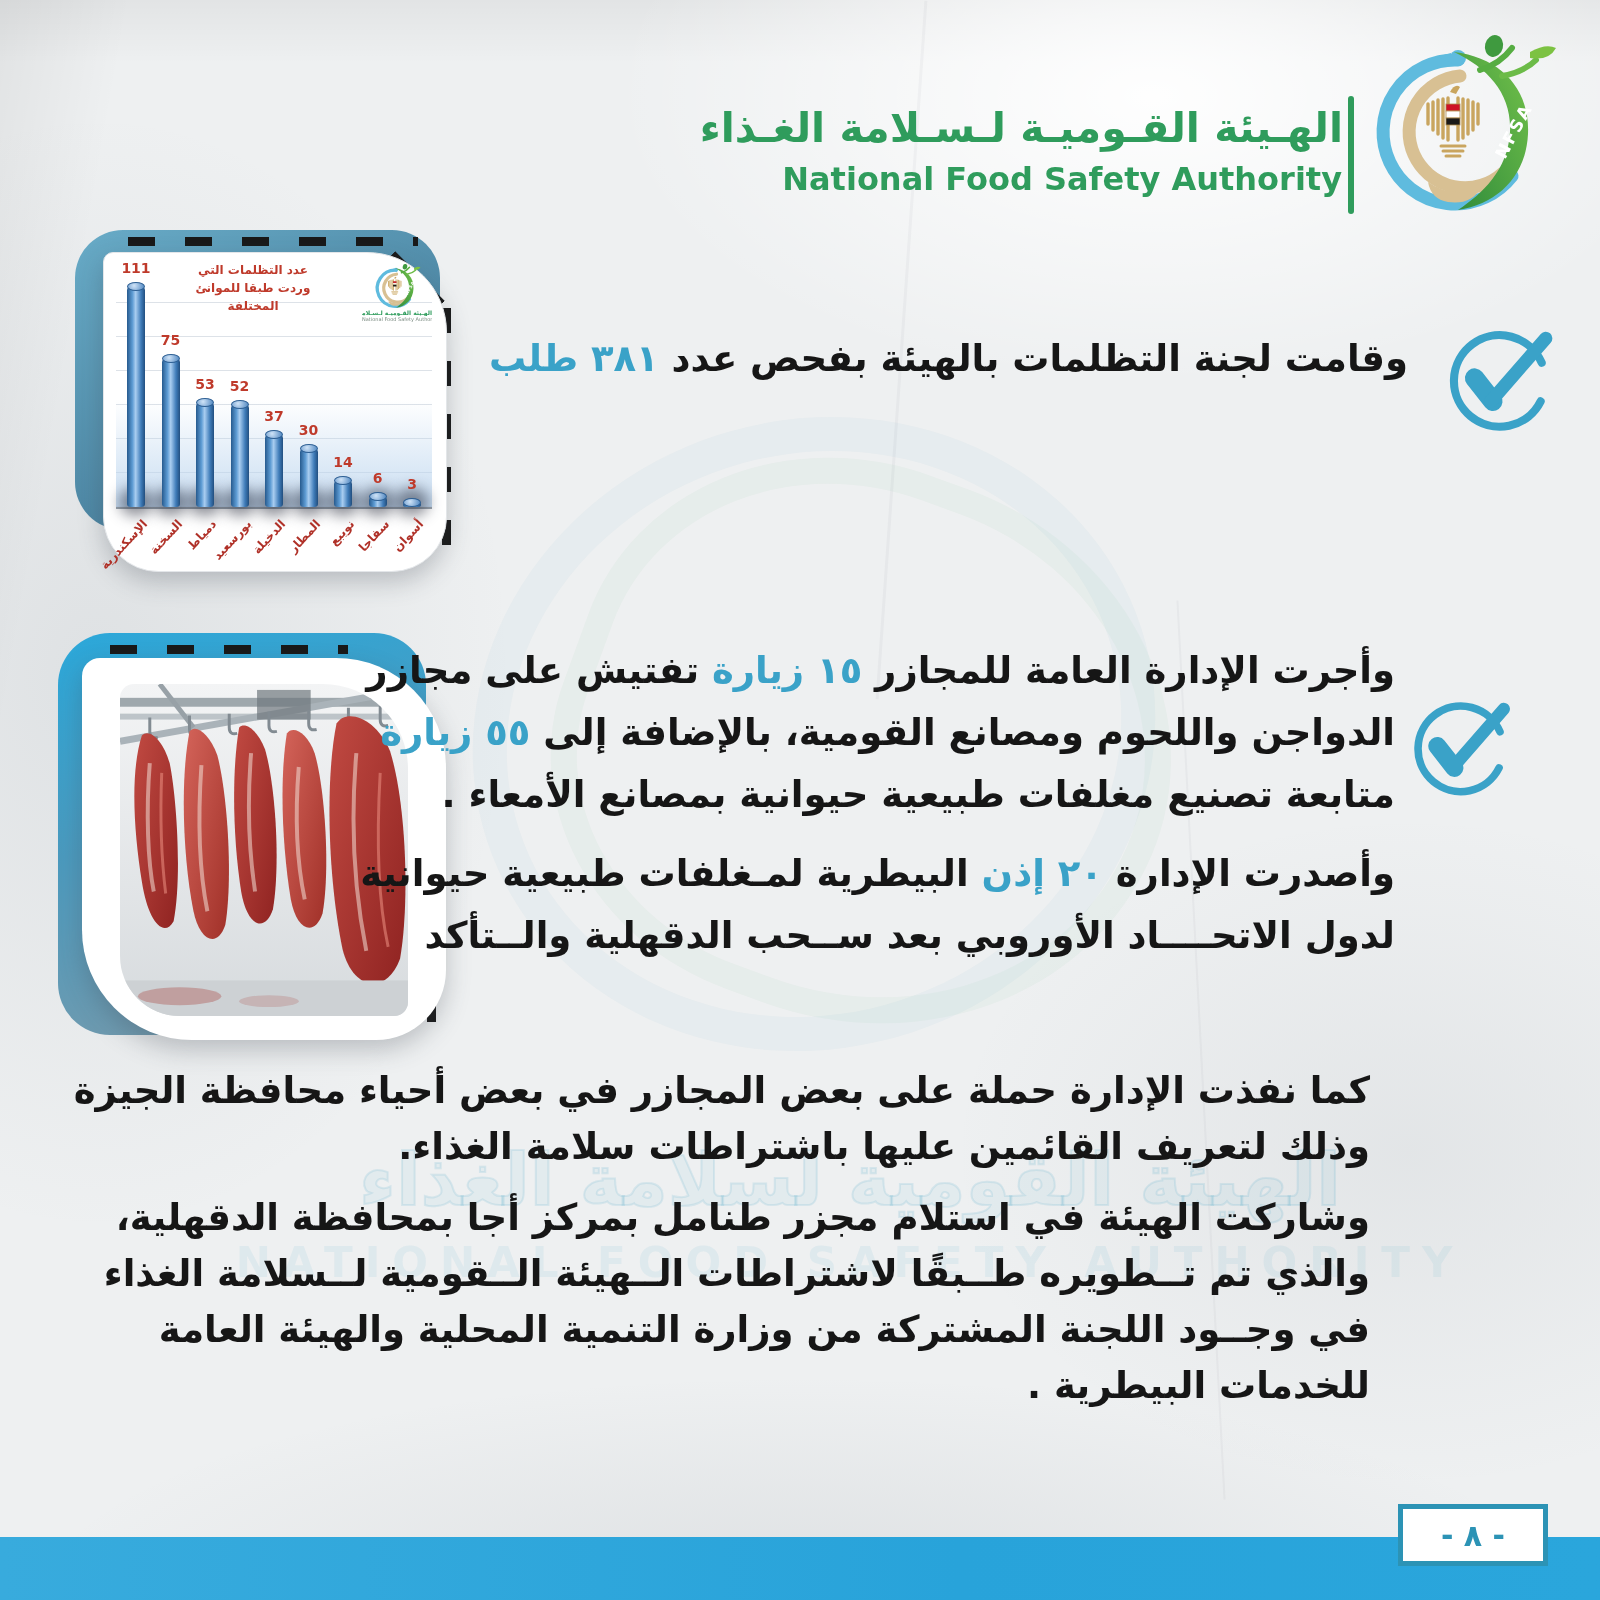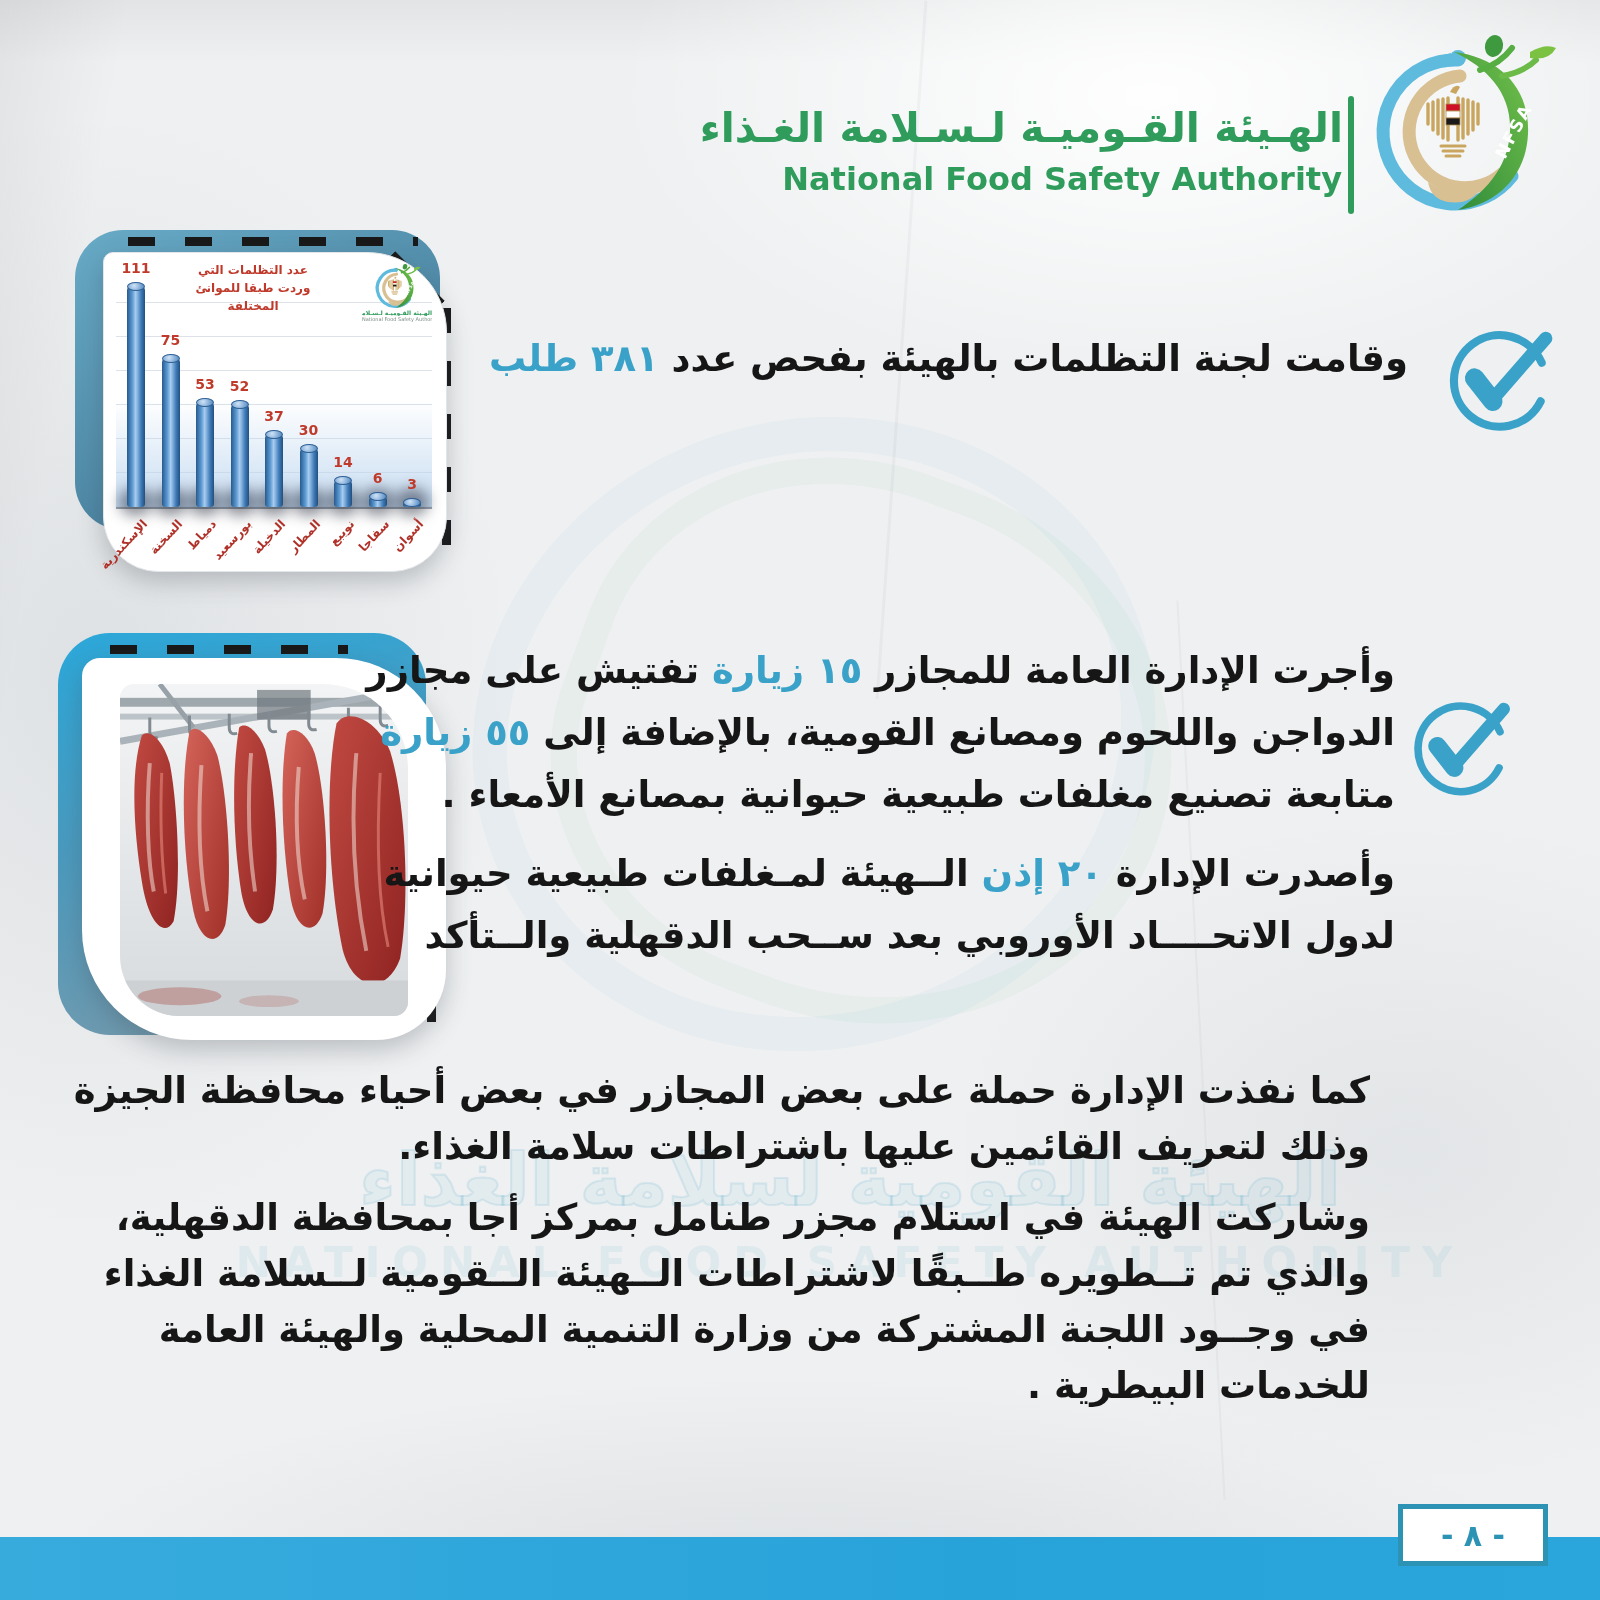--- a/index.html
+++ b/index.html
@@ -296,21 +296,21 @@
       <path d="M34 59 L52 82" fill="none" stroke="#3aa2c8" stroke-width="19" stroke-linecap="round"></path>
       <path d="M50 82 L104 20" fill="none" stroke="#3aa2c8" stroke-width="13" stroke-linecap="round"></path>
     </svg>
   </div>
   <div class="para p123" style="right:205px;top:640px;">
       <div class="line"><span>وأجرت الإدارة العامة للمجازر </span><span class="hl">١٥ زيارة</span><span> تفتيش على مجازر</span></div>
       <div class="line"><span>الدواجن واللحوم ومصانع القومية، بالإضافة إلى </span><span class="hl">٥٥ زيارة</span></div>
       <div class="line"><span>متابعة تصنيع مغلفات طبيعية حيوانية بمصانع الأمعاء .</span></div>
     </div>
   <div class="para p123" style="right:205px;top:843px;">
-      <div class="line"><span>وأصدرت الإدارة </span><span class="hl">٢٠ إذن</span><span> الــهيئة لمـغلفات طبيعية حيوانية</span></div>
+      <div class="line"><span>وأصدرت الإدارة </span><span class="hl">٢٠ إذن</span><span> البيطرية لمـغلفات طبيعية حيوانية</span></div>
       <div class="line"><span>لدول الاتحــــاد الأوروبي بعد ســحب الدقهلية والــتأكد</span></div>
     </div>
 
   <div class="para p45" style="right:230px;top:1190px;">
       <div class="line"><span>وشاركت الهيئة في استلام مجزر طنامل بمركز أجا بمحافظة الدقهلية،</span></div>
       <div class="line"><span>والذي تم تــطويره طــبقًا لاشتراطات الــهيئة الــقومية لــسلامة الغذاء</span></div>
       <div class="line"><span>في وجــود اللجنة المشتركة من وزارة التنمية المحلية والهيئة العامة</span></div>
       <div class="line"><span>للخدمات البيطرية .</span></div>
     </div>
   <div class="para p45" style="right:230px;top:1063px;">

